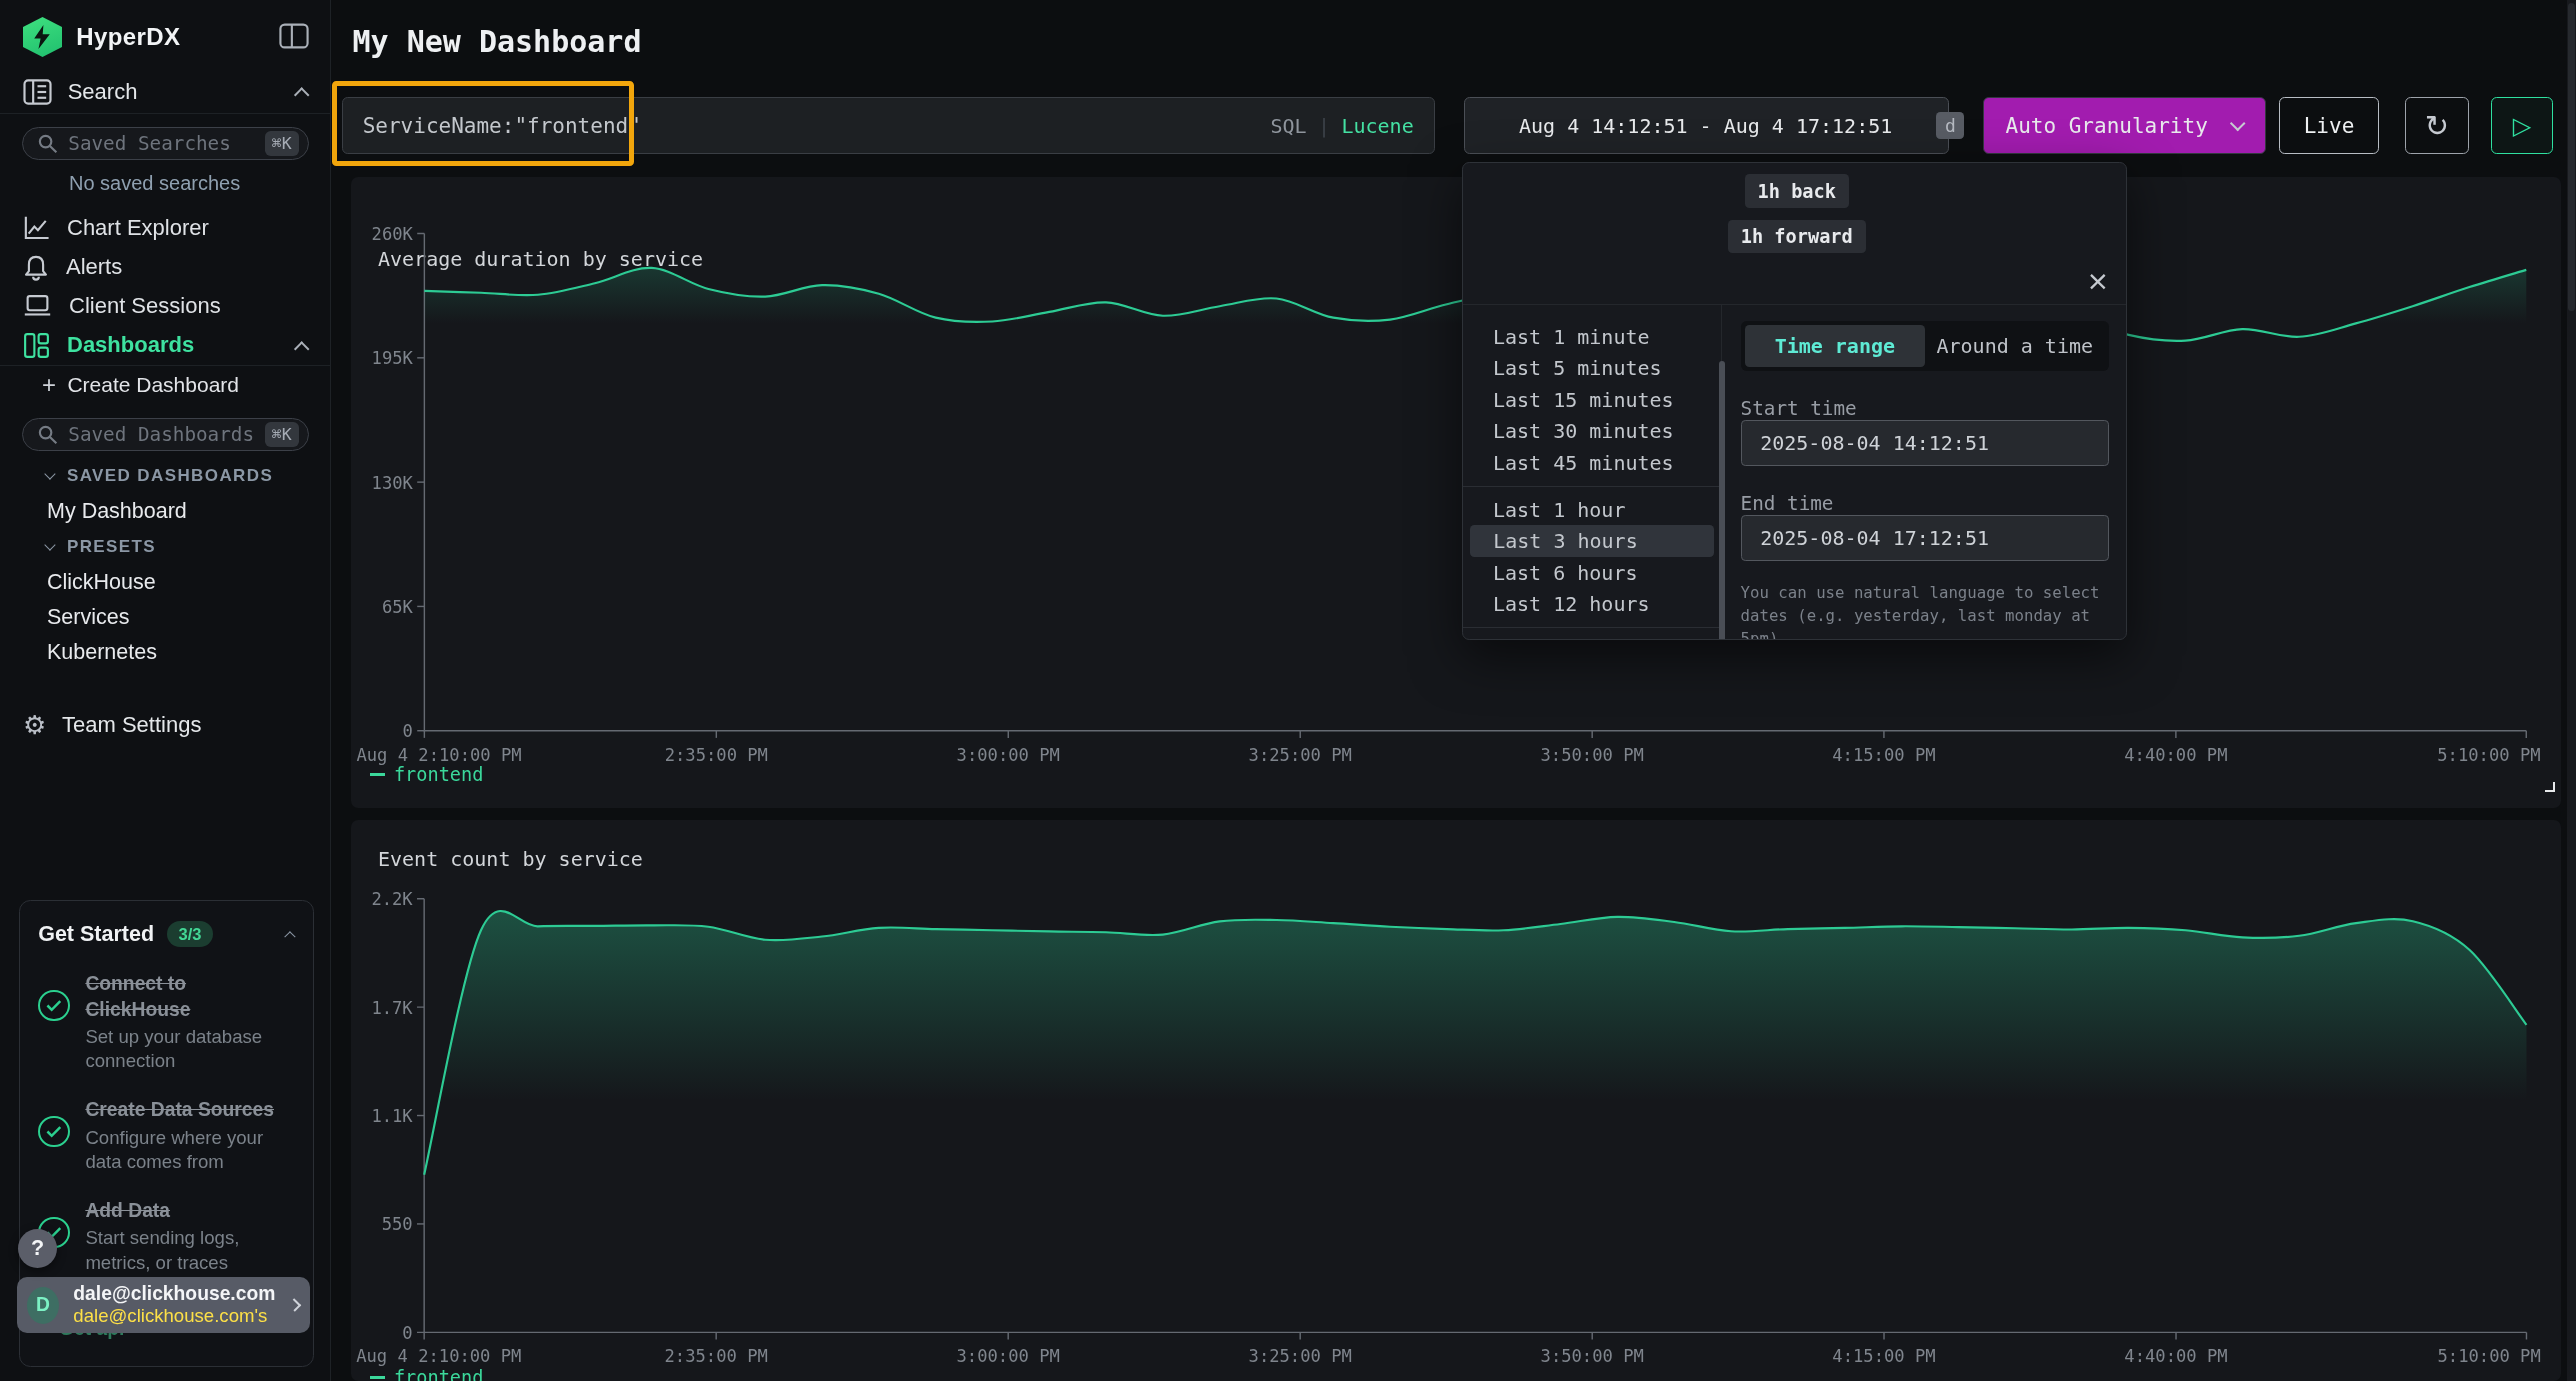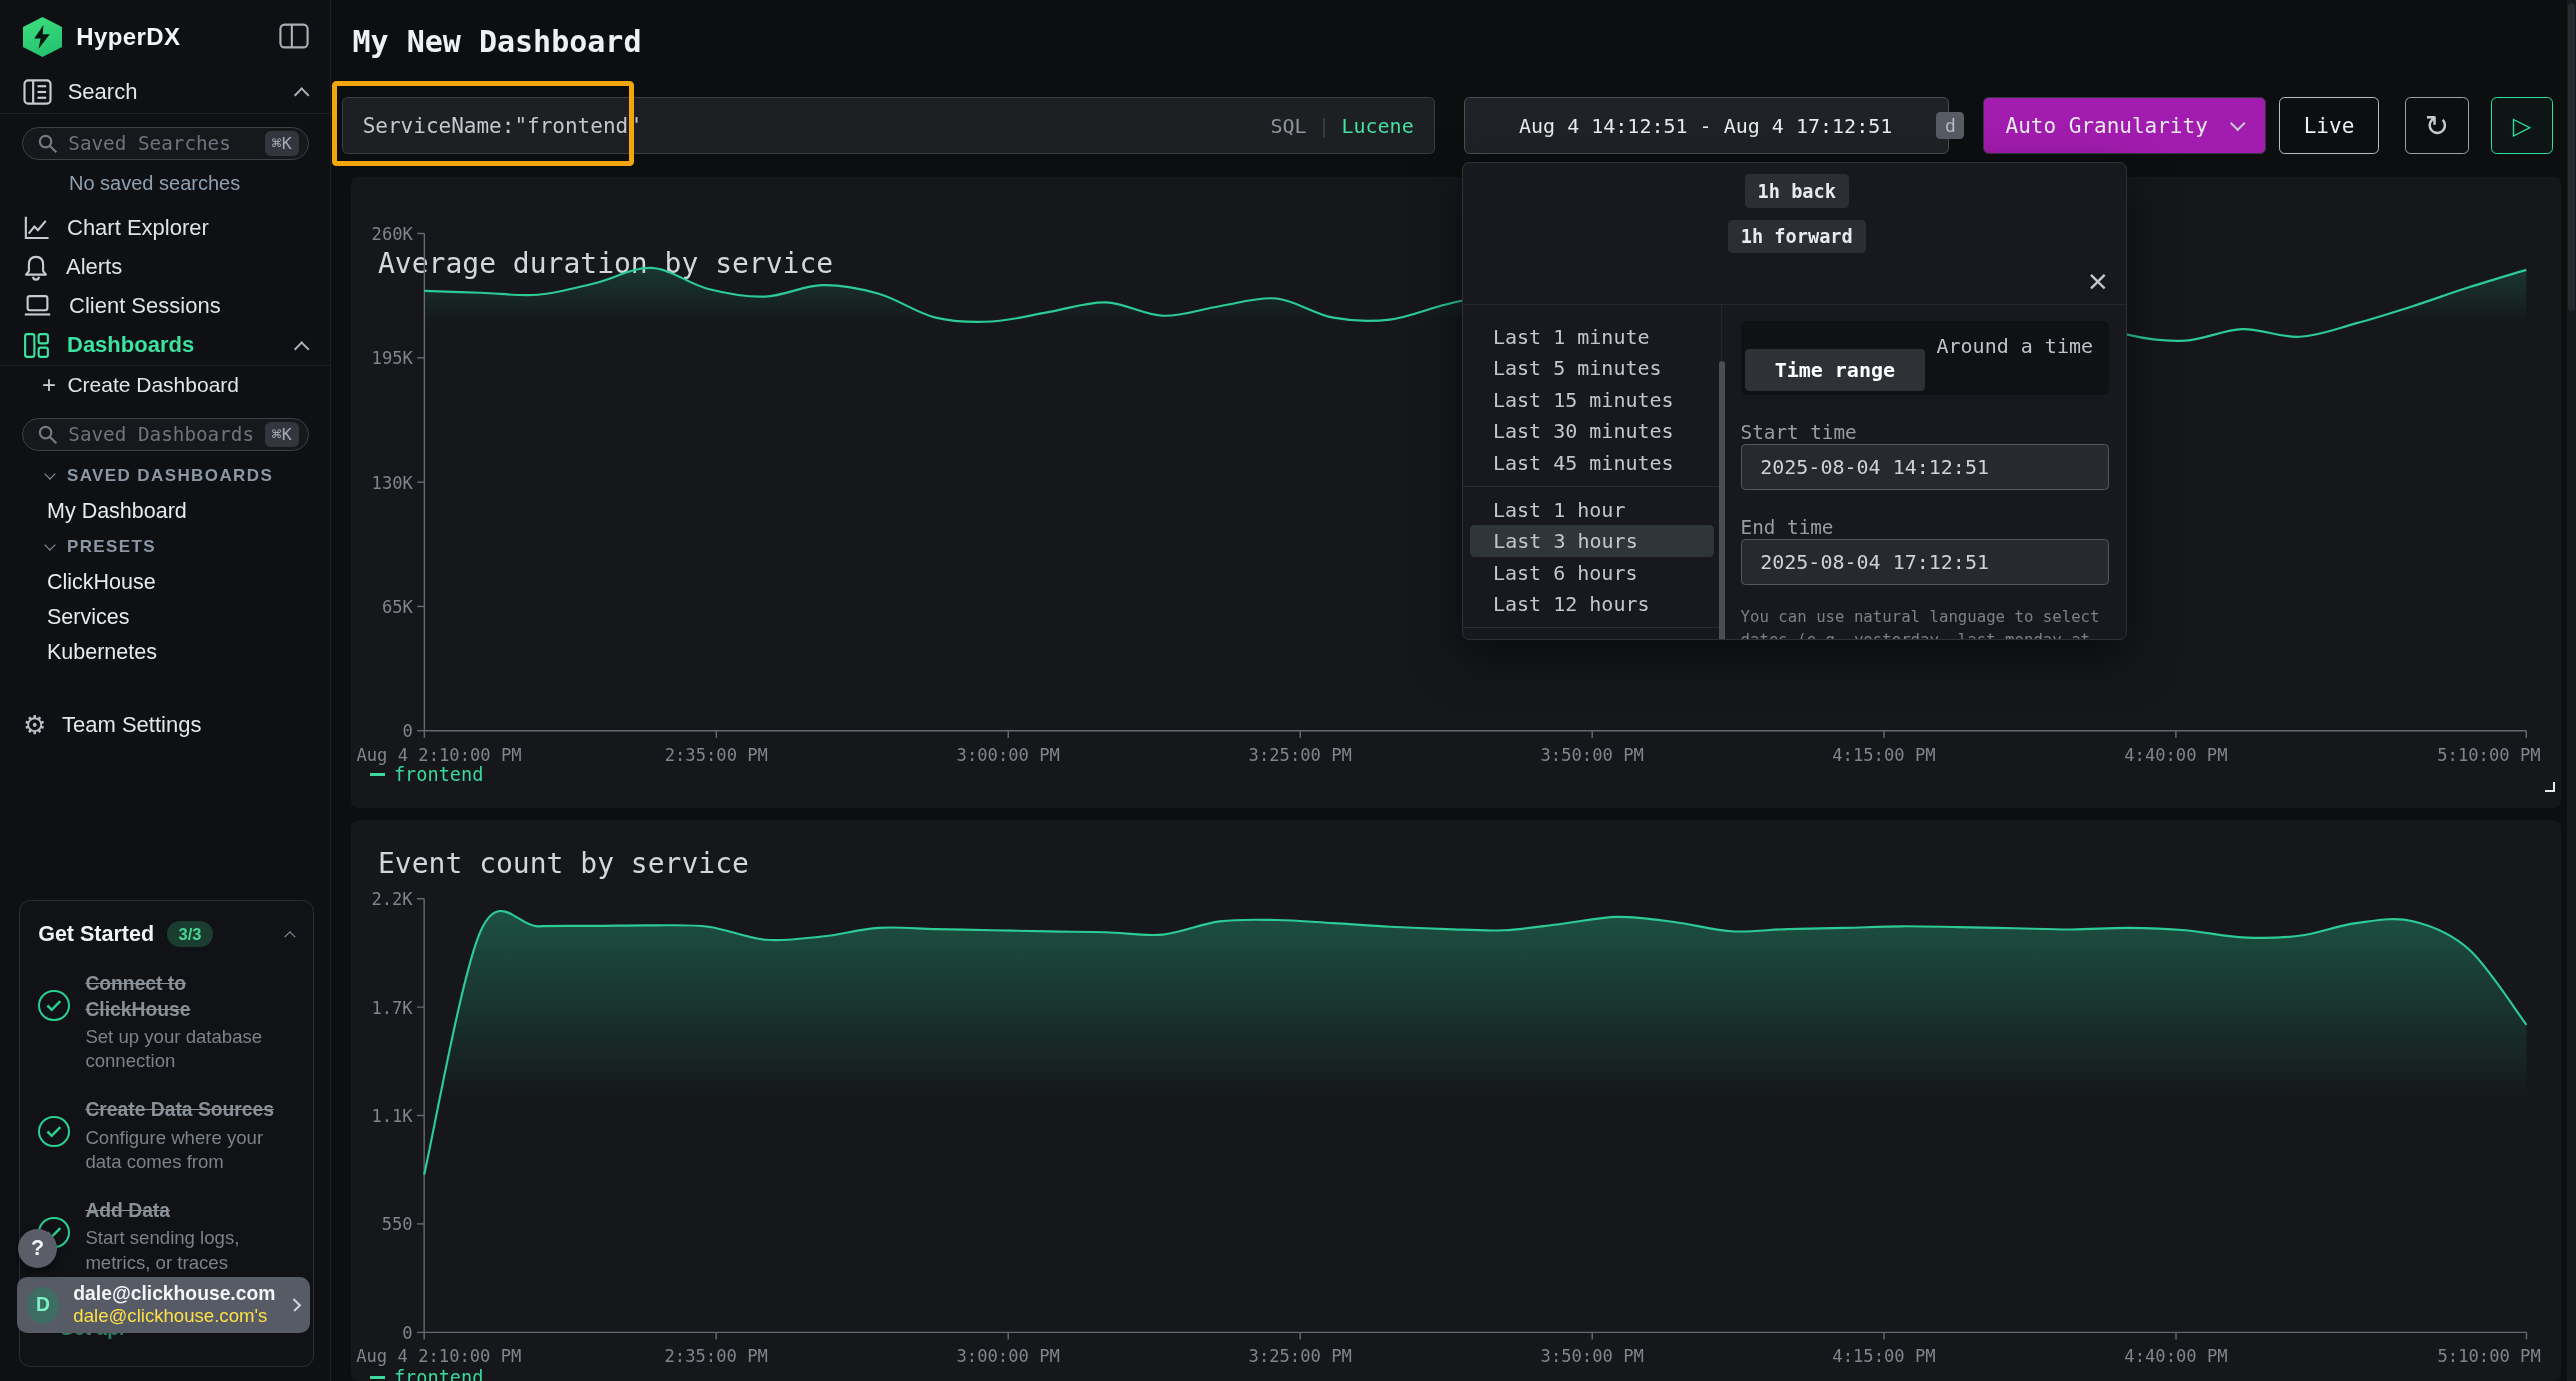--- a/index.html
+++ b/index.html
@@ -84,21 +84,21 @@
   .live { left:1948px; width:100px; border:1.4px solid #b8bdc4; }
   .refresh { left:2074px; width:64px; border:1.4px solid #9ea3ab; color:#c6cad1; font-size:29px; font-family:"DejaVu Sans", sans-serif; }
   .play { left:2160px; width:62px; border:1.4px solid #2fe0a0; color:#2fe0a0; font-size:24px; font-family:"DejaVu Sans", sans-serif; background:rgba(47,224,160,.04); }
 
   .hlbox { position:absolute; left:0.7px; top:81px; width:302px; height:85px; border:5px solid #f2a60c;
     border-radius:4.3px; z-index:75; pointer-events:none; }
 
   .panel { position:absolute; left:20px; width:2210px; background:#15171b; border-radius:7.2px; overflow:hidden; }
   .p1 { top:177px; height:631px; }
   .p2 { top:820px; height:561px; }
-  .ctitle { position:absolute; left:27px; color:#d3d6da; font-size:28px; }
+  .ctitle { position:absolute; left:27px; color:#d3d6da; font-size:20px; }
   .p1 .ctitle { top:70px; }
   .p2 .ctitle { top:27px; }
   svg.chart { position:absolute; left:0; top:0; }
   svg.chart text.tick { fill:#7f858d; font-size:24px; font-family:"DejaVu Sans Mono", monospace; }
   .legend { position:absolute; left:18.6px; display:flex; align-items:center; gap:8.6px; color:#3bd89b; font-size:18.6px; }
   .p1 .legend { top:587px; }
   .p2 .legend { top:547px; }
   .legline { width:15.7px; height:2.9px; background:#3bd89b; display:inline-block; }
   .resize { position:absolute; right:5.7px; bottom:15.7px; width:10.7px; height:10.7px;
     border-right:2.9px solid #e7e9eb; border-bottom:2.9px solid #e7e9eb; }
@@ -111,21 +111,21 @@
   .tp-close { margin-left:auto; color:#c6cad0; font-size:27px; font-family:"DejaVu Sans", sans-serif; }
   .tp-body { display:flex; height:425px; border-top:1.4px solid #24272c; }
   .tp-list { width:259px; border-right:1.4px solid #24272c; padding-top:15.7px; position:relative; }
   .tp-item { height:31.5px; display:flex; align-items:center; padding-left:30px; color:#c3c7cd; font-size:20px; }
   .tp-item.sel { background:#30343b; border-radius:4.3px; margin:0 7.2px; padding-left:23px; }
   .tp-div { border-top:1.4px solid #2a2d33; margin:7.2px 0; }
   .tp-thumb { position:absolute; right:-4.3px; top:56px; width:6.4px; height:322px; background:#4a4e56; border-radius:3.6px; z-index:2; }
   .tp-right { flex:1; padding:15.7px 17px 0 18.6px; position:relative; }
   .tabs { display:flex; background:#0f1114; border-radius:5.7px; padding:4.3px; }
   .tab { flex:1; text-align:center; font-size:20px; padding:8.6px 0; color:#bfc3c9; border-radius:4.3px; }
-  .tab.active { background:#2e3237; color:#ffffff; font-weight:bold;margin-top:24px; }
+  .tab.active { background:#2e3237; color:#5eead4; font-weight:bold; }
   .fldlbl { margin-top:26px; color:#989da5; font-size:19.3px; }
   .fld { height:46px; background:#26292e; border:1.4px solid #53575e; border-radius:4.3px;
     display:flex; align-items:center; padding-left:18.6px; color:#ced2d7; font-size:20px; }
   .hint { margin-top:21.5px; color:#7b818a; font-size:15.7px; line-height:1.45; width:365px; }
   .tp-foot { position:absolute; left:0; right:0; bottom:0; height:62px; border-top:1.4px solid #2a2d32;
     display:flex; align-items:center; justify-content:flex-end; padding-right:17px; }
   .apply { background:#234c3e; color:#4fe9a6; font-weight:bold; font-size:21px; border-radius:5.7px; padding:8.6px 18.6px; }
 
   .page-scroll { position:fixed; right:0; top:0; width:8.6px; height:100%; background:#17191d; z-index:90; }
   .page-thumb { position:absolute; right:0.7px; top:2.9px; width:7.2px; height:308px; background:#26292e; border-radius:3.6px; }

